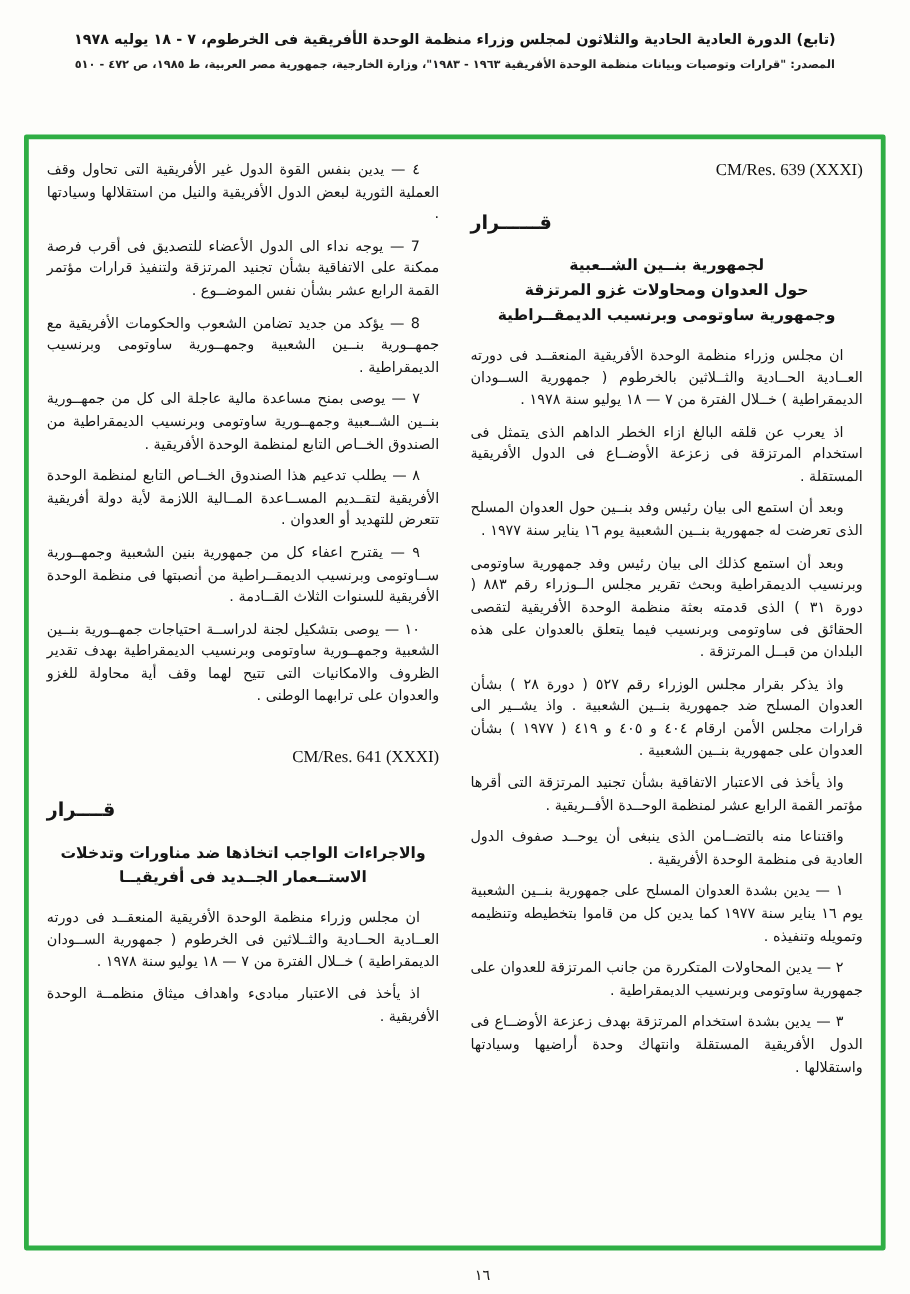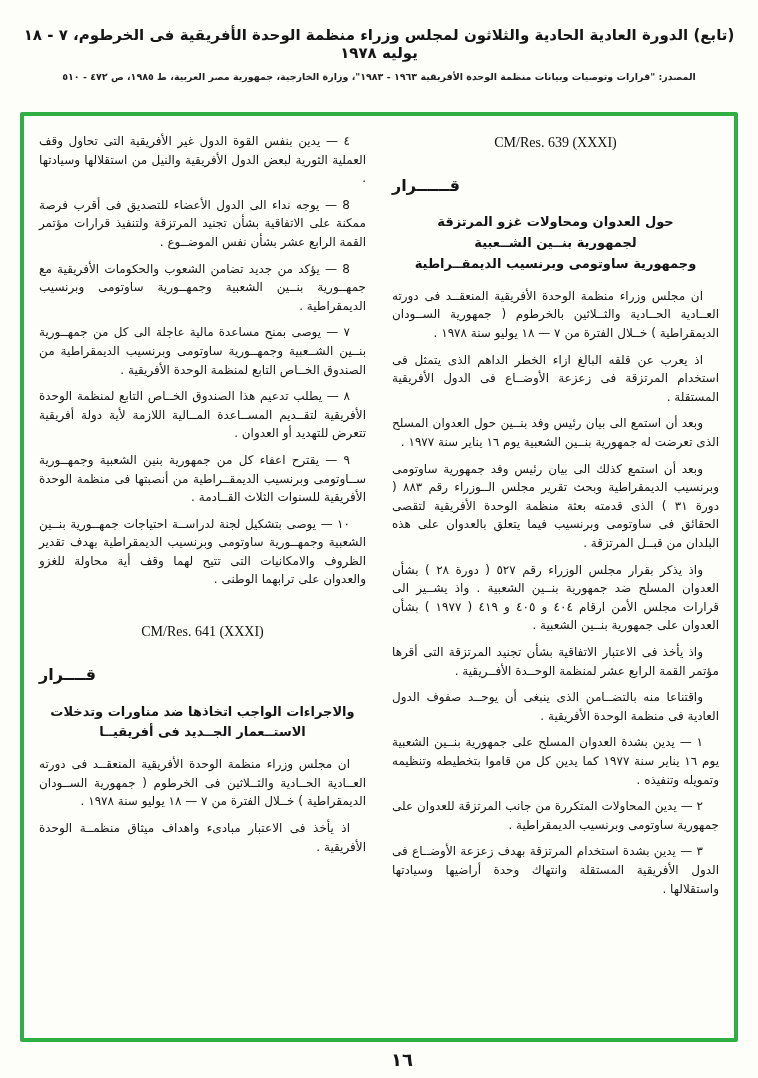--- a/index.html
+++ b/index.html
@@ -17,21 +17,21 @@
     position: relative;
   }
 
   
   .doc-header {
     direction: rtl;
     text-align: center;
     padding: 26px 14px 0 14px;
   }
   .doc-title {
-    font-size: 15px;
+    font-size: 12px;
     font-weight: bold;
     letter-spacing: 0.2px;
   }
   .doc-source {
     font-size: 9.5px;
     font-weight: bold;
     margin-top: 9px;
     color: #222;
   }
 
@@ -60,21 +60,21 @@
     line-height: 1.55;
   }
 
   .col p {
     margin-bottom: 8px;
     text-indent: 16px;
   }
 
   .res-id {
     direction: ltr;
-    text-align: center;
+    text-align: right;
     font-family: "Liberation Serif", serif;
     font-size: 14px;
     color: #111;
     margin-bottom: 20px;
     text-indent: 0;
   }
 
   .res-word {
     text-align: left;
     font-weight: bold;
@@ -94,61 +94,61 @@
 
   
   .page-footer {
     position: absolute;
     bottom: 8px;
     left: 0;
     width: 100%;
     text-align: center;
   }
   .page-number {
-    font-size: 18px;
-    font-weight: bold;
+    font-size: 12px;
+    font-weight: normal;
     direction: rtl;
     padding-left: 46px;
   }
 </style>
 </head>
 <body>
 
 <div class="page">
 
   <header class="doc-header">
     <div class="doc-title">(تابع) الدورة العادية الحادية والثلاثون لمجلس وزراء منظمة الوحدة الأفريقية فى الخرطوم، ٧ - ١٨ يوليه ١٩٧٨</div>
     <div class="doc-source">المصدر: "قرارات وتوصيات وبيانات منظمة الوحدة الأفريقية ١٩٦٣ - ١٩٨٣"، وزارة الخارجية، جمهورية مصر العربية، ط ١٩٨٥، ص ٤٧٢ - ٥١٠</div>
   </header>
 
   <div class="frame" style="border-color: rgb(47, 174, 68);">
 
     <section class="col">
       <div class="res-id">CM/Res. 639 (XXXI)</div>
       <h2 class="res-word">قــــــرار</h2>
       <div class="res-title">
+        <div>لجمهورية بنــين الشــعبية</div>
         <div>حول العدوان ومحاولات غزو المرتزقة</div>
-        <div>لجمهورية بنــين الشــعبية</div>
         <div>وجمهورية ساوتومى وبرنسيب الديمقــراطية</div>
       </div>
       <p>ان مجلس وزراء منظمة الوحدة الأفريقية المنعقــد فى دورته العــادية الحــادية والثــلاثين بالخرطوم ( جمهورية الســودان الديمقراطية ) خــلال الفترة من ٧ — ١٨ يوليو سنة ١٩٧٨ .</p>
       <p>اذ يعرب عن قلقه البالغ ازاء الخطر الداهم الذى يتمثل فى استخدام المرتزقة فى زعزعة الأوضــاع فى الدول الأفريقية المستقلة .</p>
       <p>وبعد أن استمع الى بيان رئيس وفد بنــين حول العدوان المسلح الذى تعرضت له جمهورية بنــين الشعبية يوم ١٦ يناير سنة ١٩٧٧ .</p>
       <p>وبعد أن استمع كذلك الى بيان رئيس وفد جمهورية ساوتومى وبرنسيب الديمقراطية وبحث تقرير مجلس الــوزراء رقم ٨٨٣ ( دورة ٣١ ) الذى قدمته بعثة منظمة الوحدة الأفريقية لتقصى الحقائق فى ساوتومى وبرنسيب فيما يتعلق بالعدوان على هذه البلدان من قبــل المرتزقة .</p>
       <p>واذ يذكر بقرار مجلس الوزراء رقم ٥٢٧ ( دورة ٢٨ ) بشأن العدوان المسلح ضد جمهورية بنــين الشعبية . واذ يشــير الى قرارات مجلس الأمن ارقام ٤٠٤ و ٤٠٥ و ٤١٩ ( ١٩٧٧ ) بشأن العدوان على جمهورية بنــين الشعبية .</p>
       <p>واذ يأخذ فى الاعتبار الاتفاقية بشأن تجنيد المرتزقة التى أقرها مؤتمر القمة الرابع عشر لمنظمة الوحــدة الأفــريقية .</p>
       <p>واقتناعا منه بالتضــامن الذى ينبغى أن يوحــد صفوف الدول العادية فى منظمة الوحدة الأفريقية .</p>
       <p>١ — يدين بشدة العدوان المسلح على جمهورية بنــين الشعبية يوم ١٦ يناير سنة ١٩٧٧ كما يدين كل من قاموا بتخطيطه وتنظيمه وتمويله وتنفيذه .</p>
       <p>٢ — يدين المحاولات المتكررة من جانب المرتزقة للعدوان على جمهورية ساوتومى وبرنسيب الديمقراطية .</p>
       <p>٣ — يدين بشدة استخدام المرتزقة بهدف زعزعة الأوضــاع فى الدول الأفريقية المستقلة وانتهاك وحدة أراضيها وسيادتها واستقلالها .</p>
     </section>
 
     <section class="col">
       <p>٤ — يدين بنفس القوة الدول غير الأفريقية التى تحاول وقف العملية الثورية لبعض الدول الأفريقية والنيل من استقلالها وسيادتها .</p>
-      <p>8 — يوجه نداء الى الدول الأعضاء للتصديق فى أقرب فرصة ممكنة على الاتفاقية بشأن تجنيد المرتزقة ولتنفيذ قرارات مؤتمر القمة الرابع عشر بشأن نفس الموضــوع .</p>
+      <p>7 — يوجه نداء الى الدول الأعضاء للتصديق فى أقرب فرصة ممكنة على الاتفاقية بشأن تجنيد المرتزقة ولتنفيذ قرارات مؤتمر القمة الرابع عشر بشأن نفس الموضــوع .</p>
       <p>8 — يؤكد من جديد تضامن الشعوب والحكومات الأفريقية مع جمهــورية بنــين الشعبية وجمهــورية ساوتومى وبرنسيب الديمقراطية .</p>
       <p>٧ — يوصى بمنح مساعدة مالية عاجلة الى كل من جمهــورية بنــين الشــعبية وجمهــورية ساوتومى وبرنسيب الديمقراطية من الصندوق الخــاص التابع لمنظمة الوحدة الأفريقية .</p>
       <p>٨ — يطلب تدعيم هذا الصندوق الخــاص التابع لمنظمة الوحدة الأفريقية لتقــديم المســاعدة المــالية اللازمة لأية دولة أفريقية تتعرض للتهديد أو العدوان .</p>
       <p>٩ — يقترح اعفاء كل من جمهورية بنين الشعبية وجمهــورية ســاوتومى وبرنسيب الديمقــراطية من أنصبتها فى منظمة الوحدة الأفريقية للسنوات الثلاث القــادمة .</p>
       <p>١٠ — يوصى بتشكيل لجنة لدراســة احتياجات جمهــورية بنــين الشعبية وجمهــورية ساوتومى وبرنسيب الديمقراطية بهدف تقدير الظروف والامكانيات التى تتيح لهما وقف أية محاولة للغزو والعدوان على ترابهما الوطنى .</p>
 
       <div class="res-block-2">
         <div class="res-id">CM/Res. 641 (XXXI)</div>
         <h2 class="res-word">قــــرار</h2>
         <div class="res-title">

